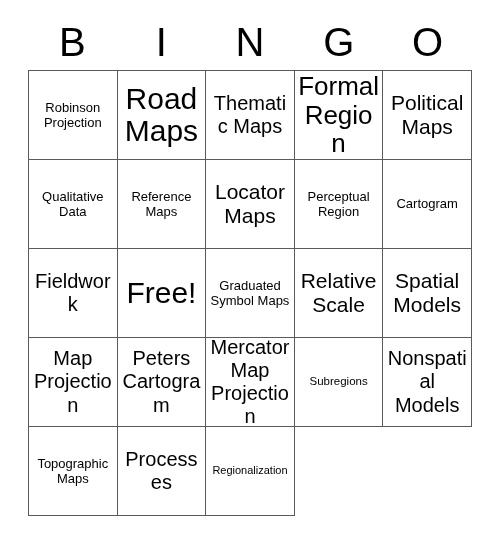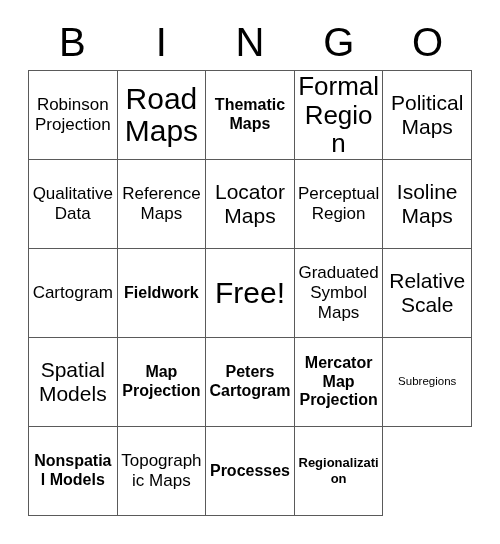--- a/index.html
+++ b/index.html
@@ -75,24 +75,24 @@
     text-align: center;
     color: #000000;
     line-height: 1.13;
     word-wrap: break-word;
   }
 
   
   .sz-xxl .cell-text { font-size: 30px; line-height: 1.08; }
   .sz-xl  .cell-text { font-size: 26px; line-height: 1.10; }
   .sz-l   .cell-text { font-size: 21px; line-height: 1.12; }
-  .sz-m   .cell-text { font-size: 16px; line-height: 1.16; font-weight: bold; }
-  .sz-s   .cell-text { font-size: 17px; line-height: 1.18; text-align: center; }
+  .sz-m   .cell-text { font-size: 20px; line-height: 1.16; }
+  .sz-s   .cell-text { font-size: 13px; line-height: 1.18; text-align: center; }
   .sz-xs  .cell-text { font-size: 11.5px; line-height: 1.20; }
-  .sz-xxs .cell-text { font-size: 13px;  line-height: 1.22; font-weight: bold; }
+  .sz-xxs .cell-text { font-size: 11px;  line-height: 1.22; }
 </style>
 </head>
 <body>
 
 <div class="card">
 
   <div class="header-row">
     <div class="header-letter">B</div>
     <div class="header-letter">I</div>
     <div class="header-letter">N</div>
@@ -120,23 +120,20 @@
         <span class="cell-text">Qualitative Data</span>
       </div>
       <div class="cell sz-s">
         <span class="cell-text">Reference Maps</span>
       </div>
       <div class="cell sz-l">
         <span class="cell-text">Locator Maps</span>
       </div>
       <div class="cell sz-s">
         <span class="cell-text">Perceptual Region</span>
-      </div>
-      <div class="cell sz-l">
-        <span class="cell-text">Isoline Maps</span>
       </div>
       <div class="cell sz-s">
         <span class="cell-text">Cartogram</span>
       </div>
       <div class="cell sz-m">
         <span class="cell-text">Fieldwork</span>
       </div>
       <div class="cell sz-xxl">
         <span class="cell-text">Free!</span>
       </div>

